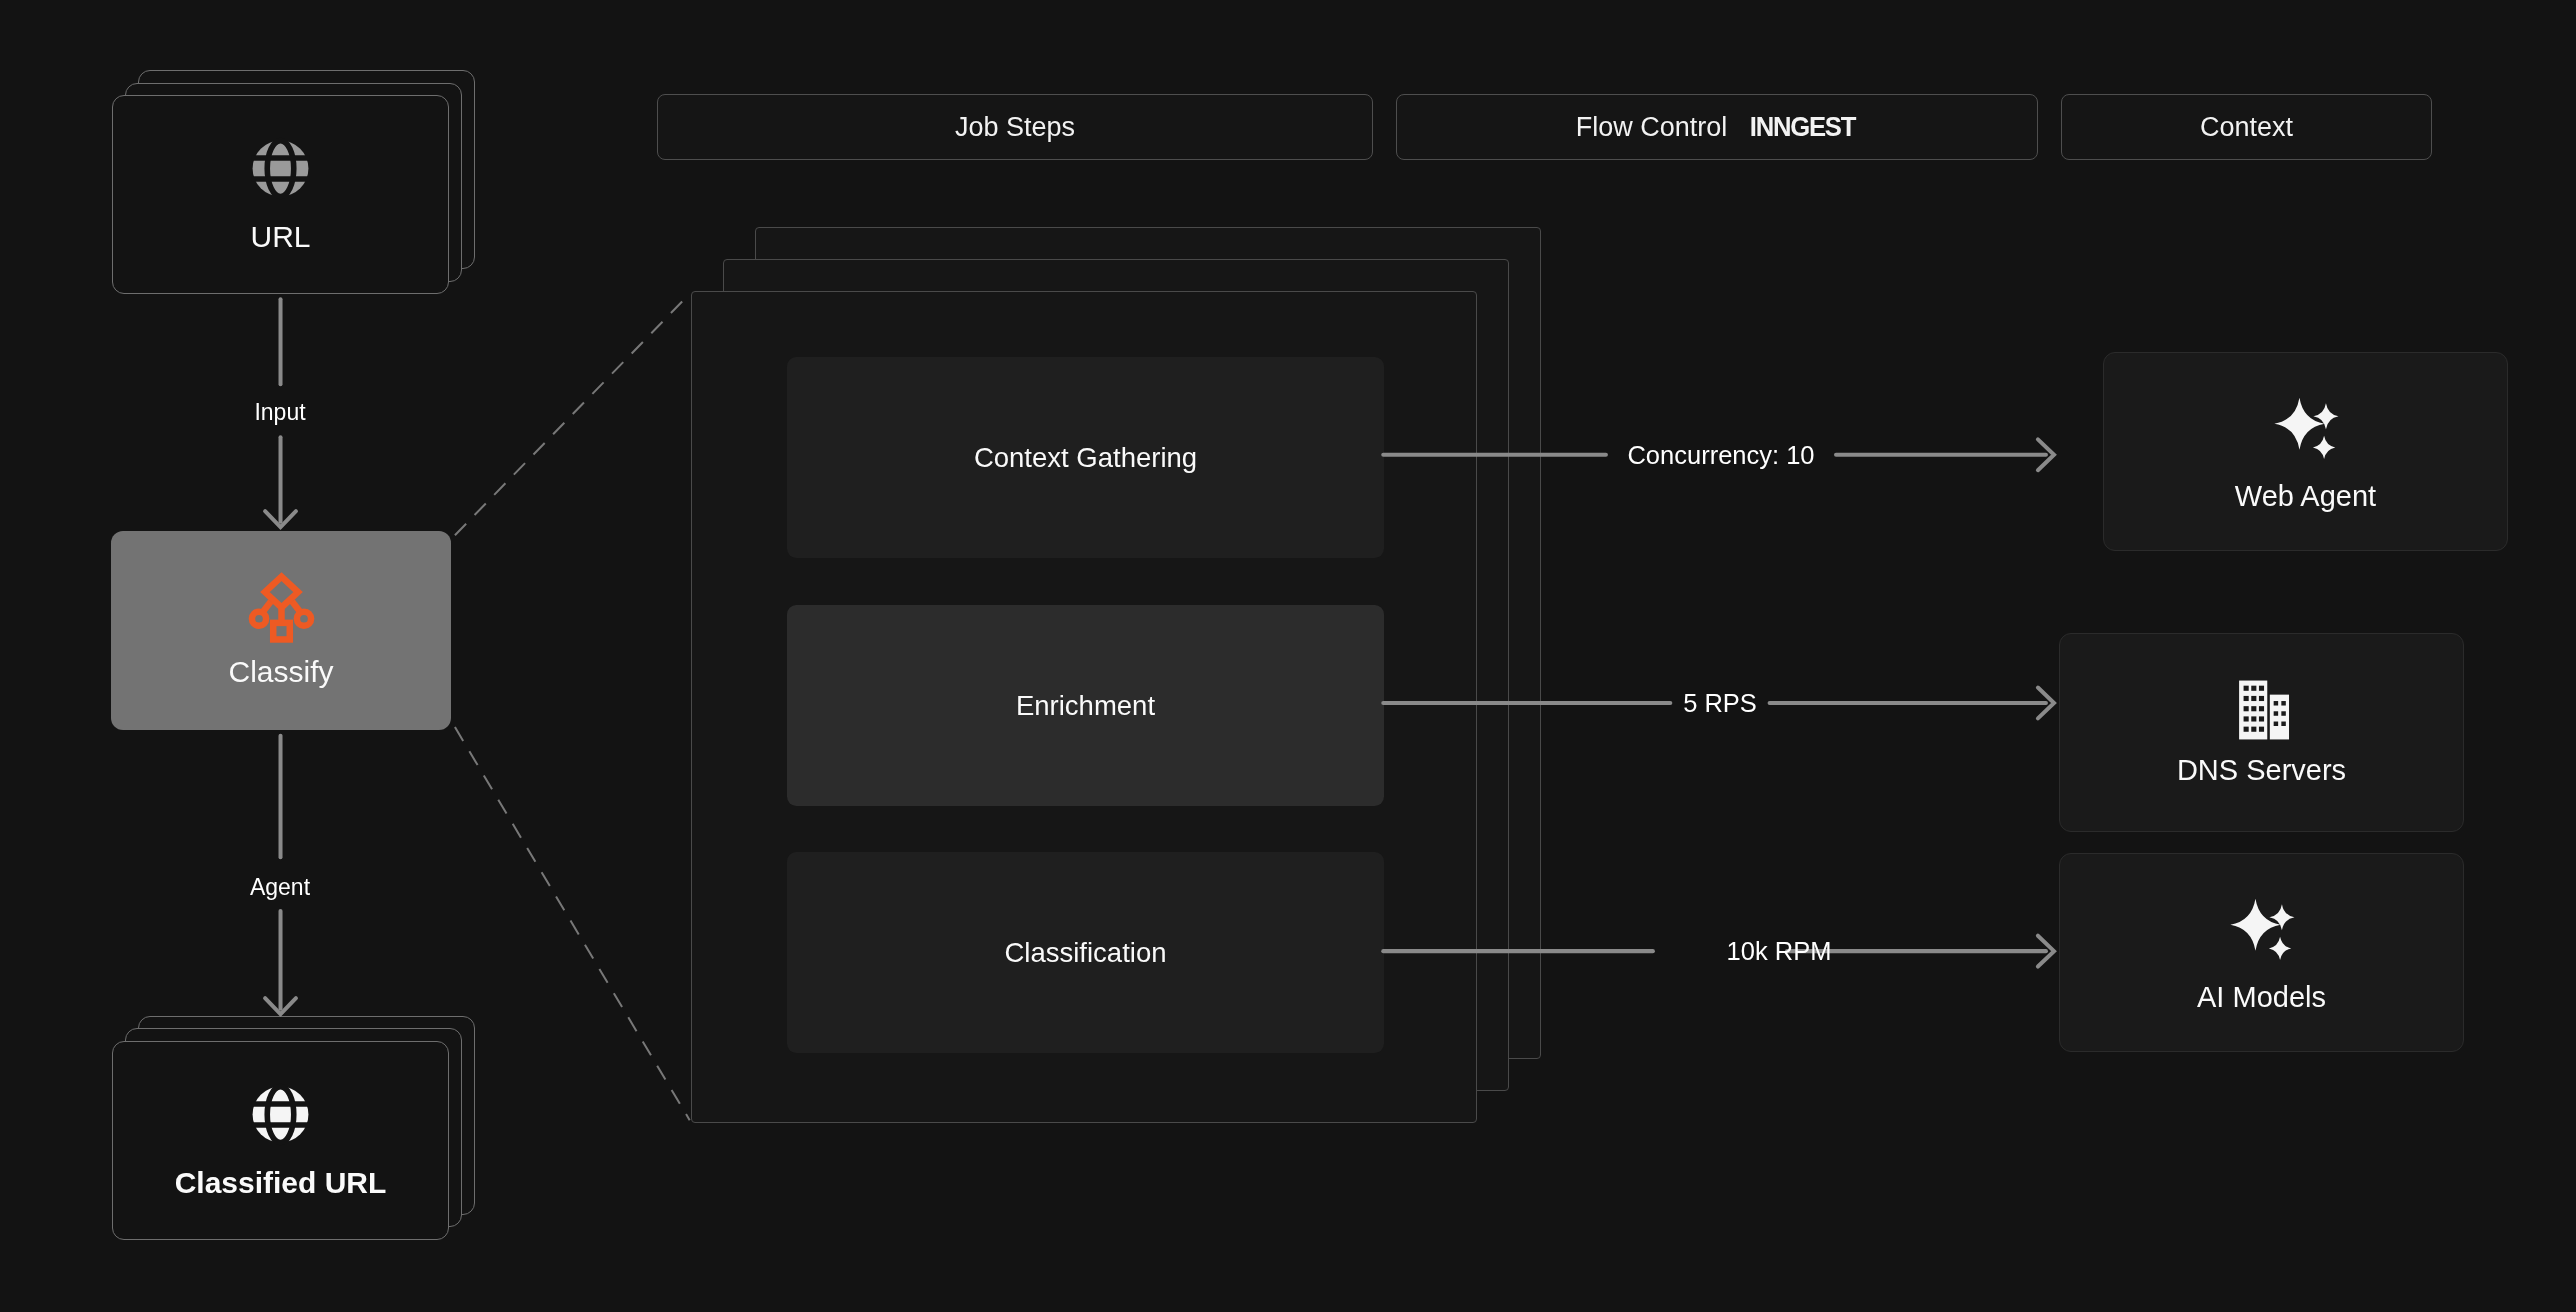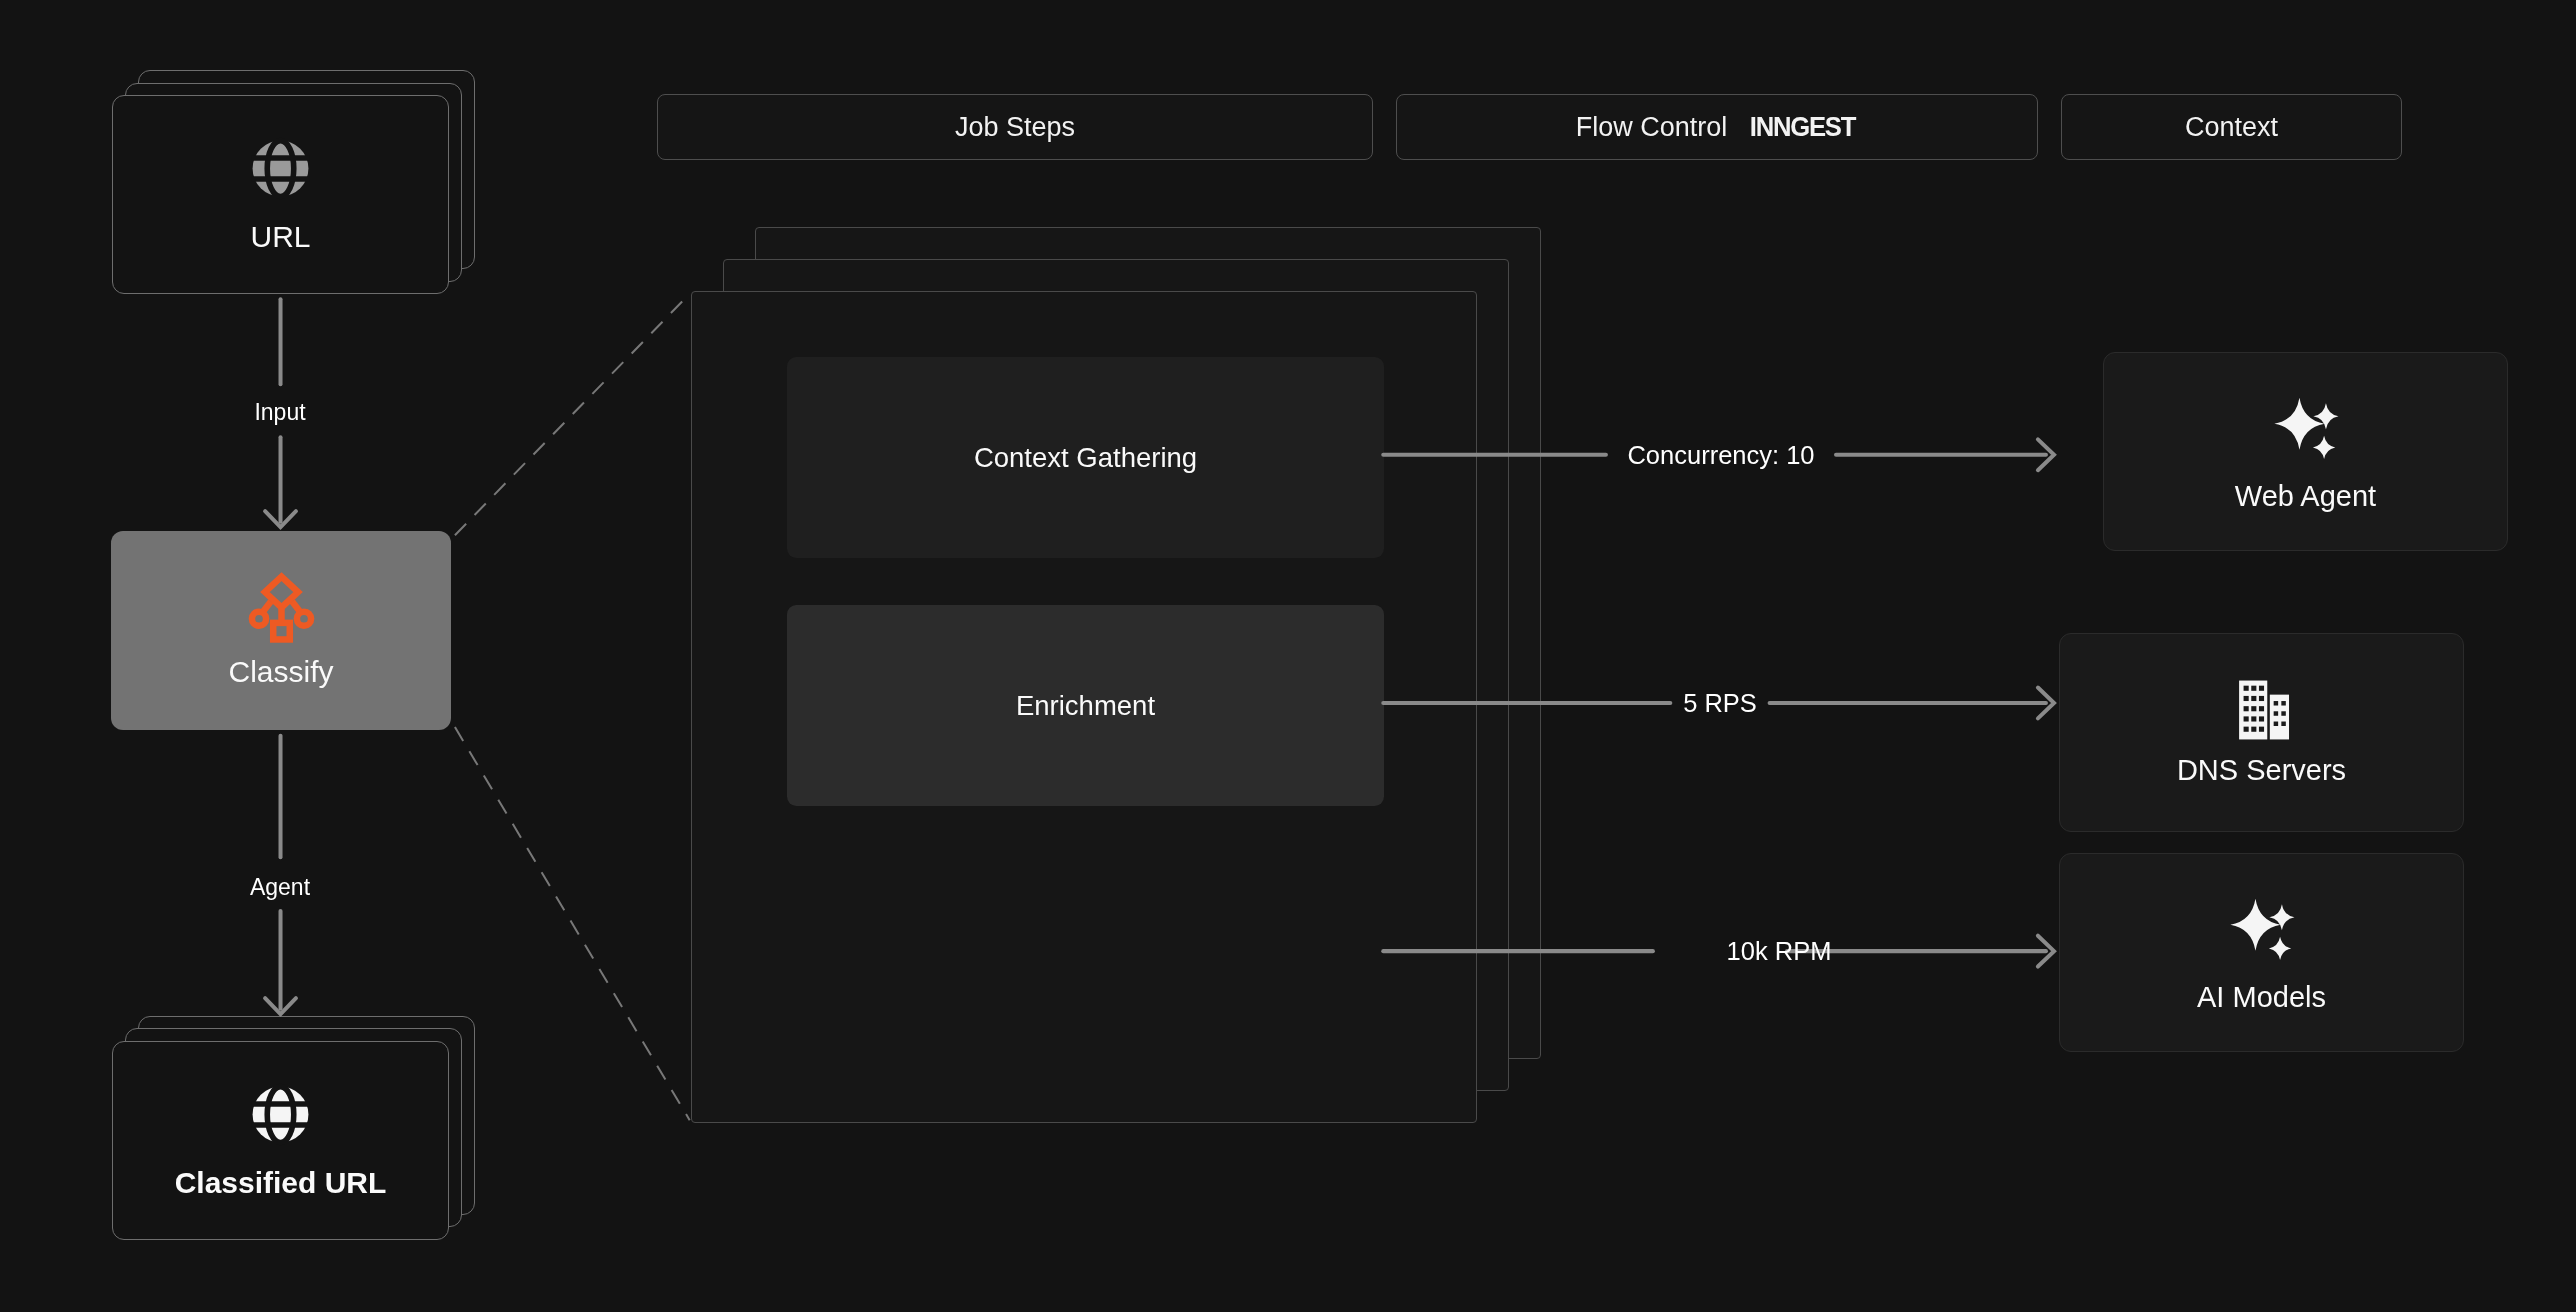--- a/index.html
+++ b/index.html
@@ -9,21 +9,21 @@
   }
   
   .hdr{
     position:absolute;top:94px;height:66px;box-sizing:border-box;
     border:1.3px solid #4e4e4e;border-radius:8px;background:#151515;
     display:flex;align-items:center;justify-content:center;gap:20px;
     font-size:27px;color:#f2f2f2;white-space:nowrap;
   }
   #hdr-jobsteps{left:657px;width:716px;}
   #hdr-flow{left:1396px;width:642px;}
-  #hdr-context{left:2061px;width:341px;}
+  #hdr-context{left:2061px;width:371px;}
   .logo{font-weight:800;letter-spacing:-1.3px;font-size:27px;transform:scaleX(.95);}
   
   .stackcard{
     position:absolute;width:337px;height:199px;box-sizing:border-box;
     background:#131313;border:1.3px solid #6e6e6e;border-radius:12px;
   }
   .cardface{
     display:flex;flex-direction:column;align-items:center;justify-content:center;
     width:100%;height:100%;gap:17.4px;
   }
@@ -131,20 +131,23 @@
   </div>
 
   <div class="bigcard" id="bigcard-back"></div>
   <div class="bigcard" id="bigcard-mid"></div>
   <div class="bigcard" id="bigcard-front">
     <div class="step" id="step-context">
       <span>Context Gathering</span>
     </div>
     <div class="step" id="step-enrich">
       <span>Enrichment</span>
+    </div>
+    <div class="step" id="step-class">
+      <span>Classification</span>
     </div>
   </div>
 
   <div class="ctxnode" id="ctx-webagent">
     <svg class="icon" viewBox="0 0 170 165" width="79" height="77" fill="#f5f5f5">
       <path d="M72 14 Q80 62 126 70 Q80 78 72 126 Q64 78 18 70 Q64 62 72 14 Z"></path>
       <path d="M129 26 Q133 50 156 54 Q133 58 129 82 Q125 58 102 54 Q125 50 129 26 Z"></path>
       <path d="M125 96 Q129 117 149 121 Q129 125 125 146 Q121 125 101 121 Q121 117 125 96 Z"></path>
     </svg>
     <div class="ctxlabel">Web Agent</div>

